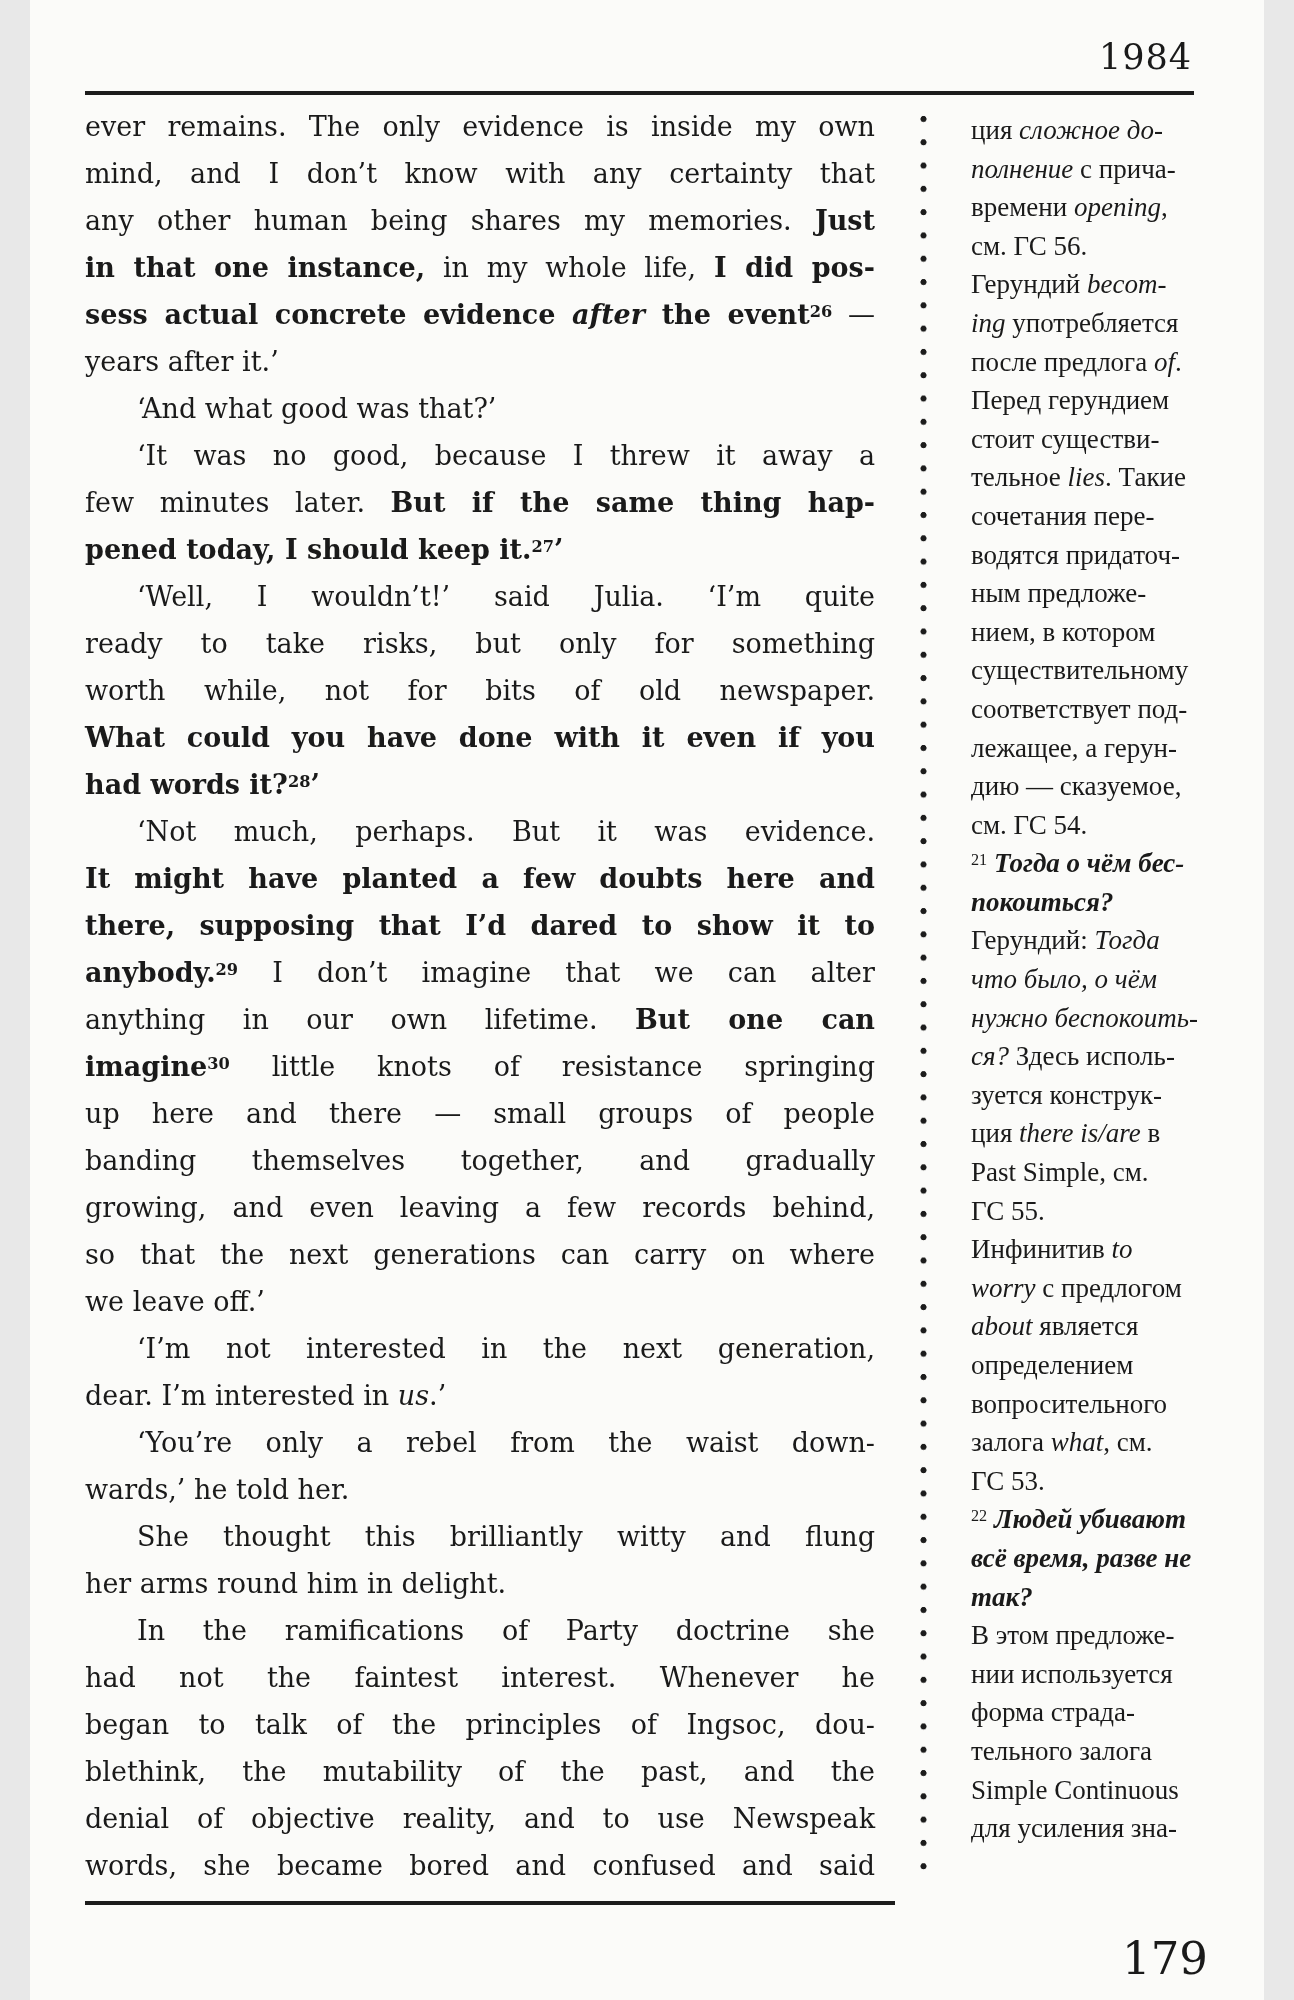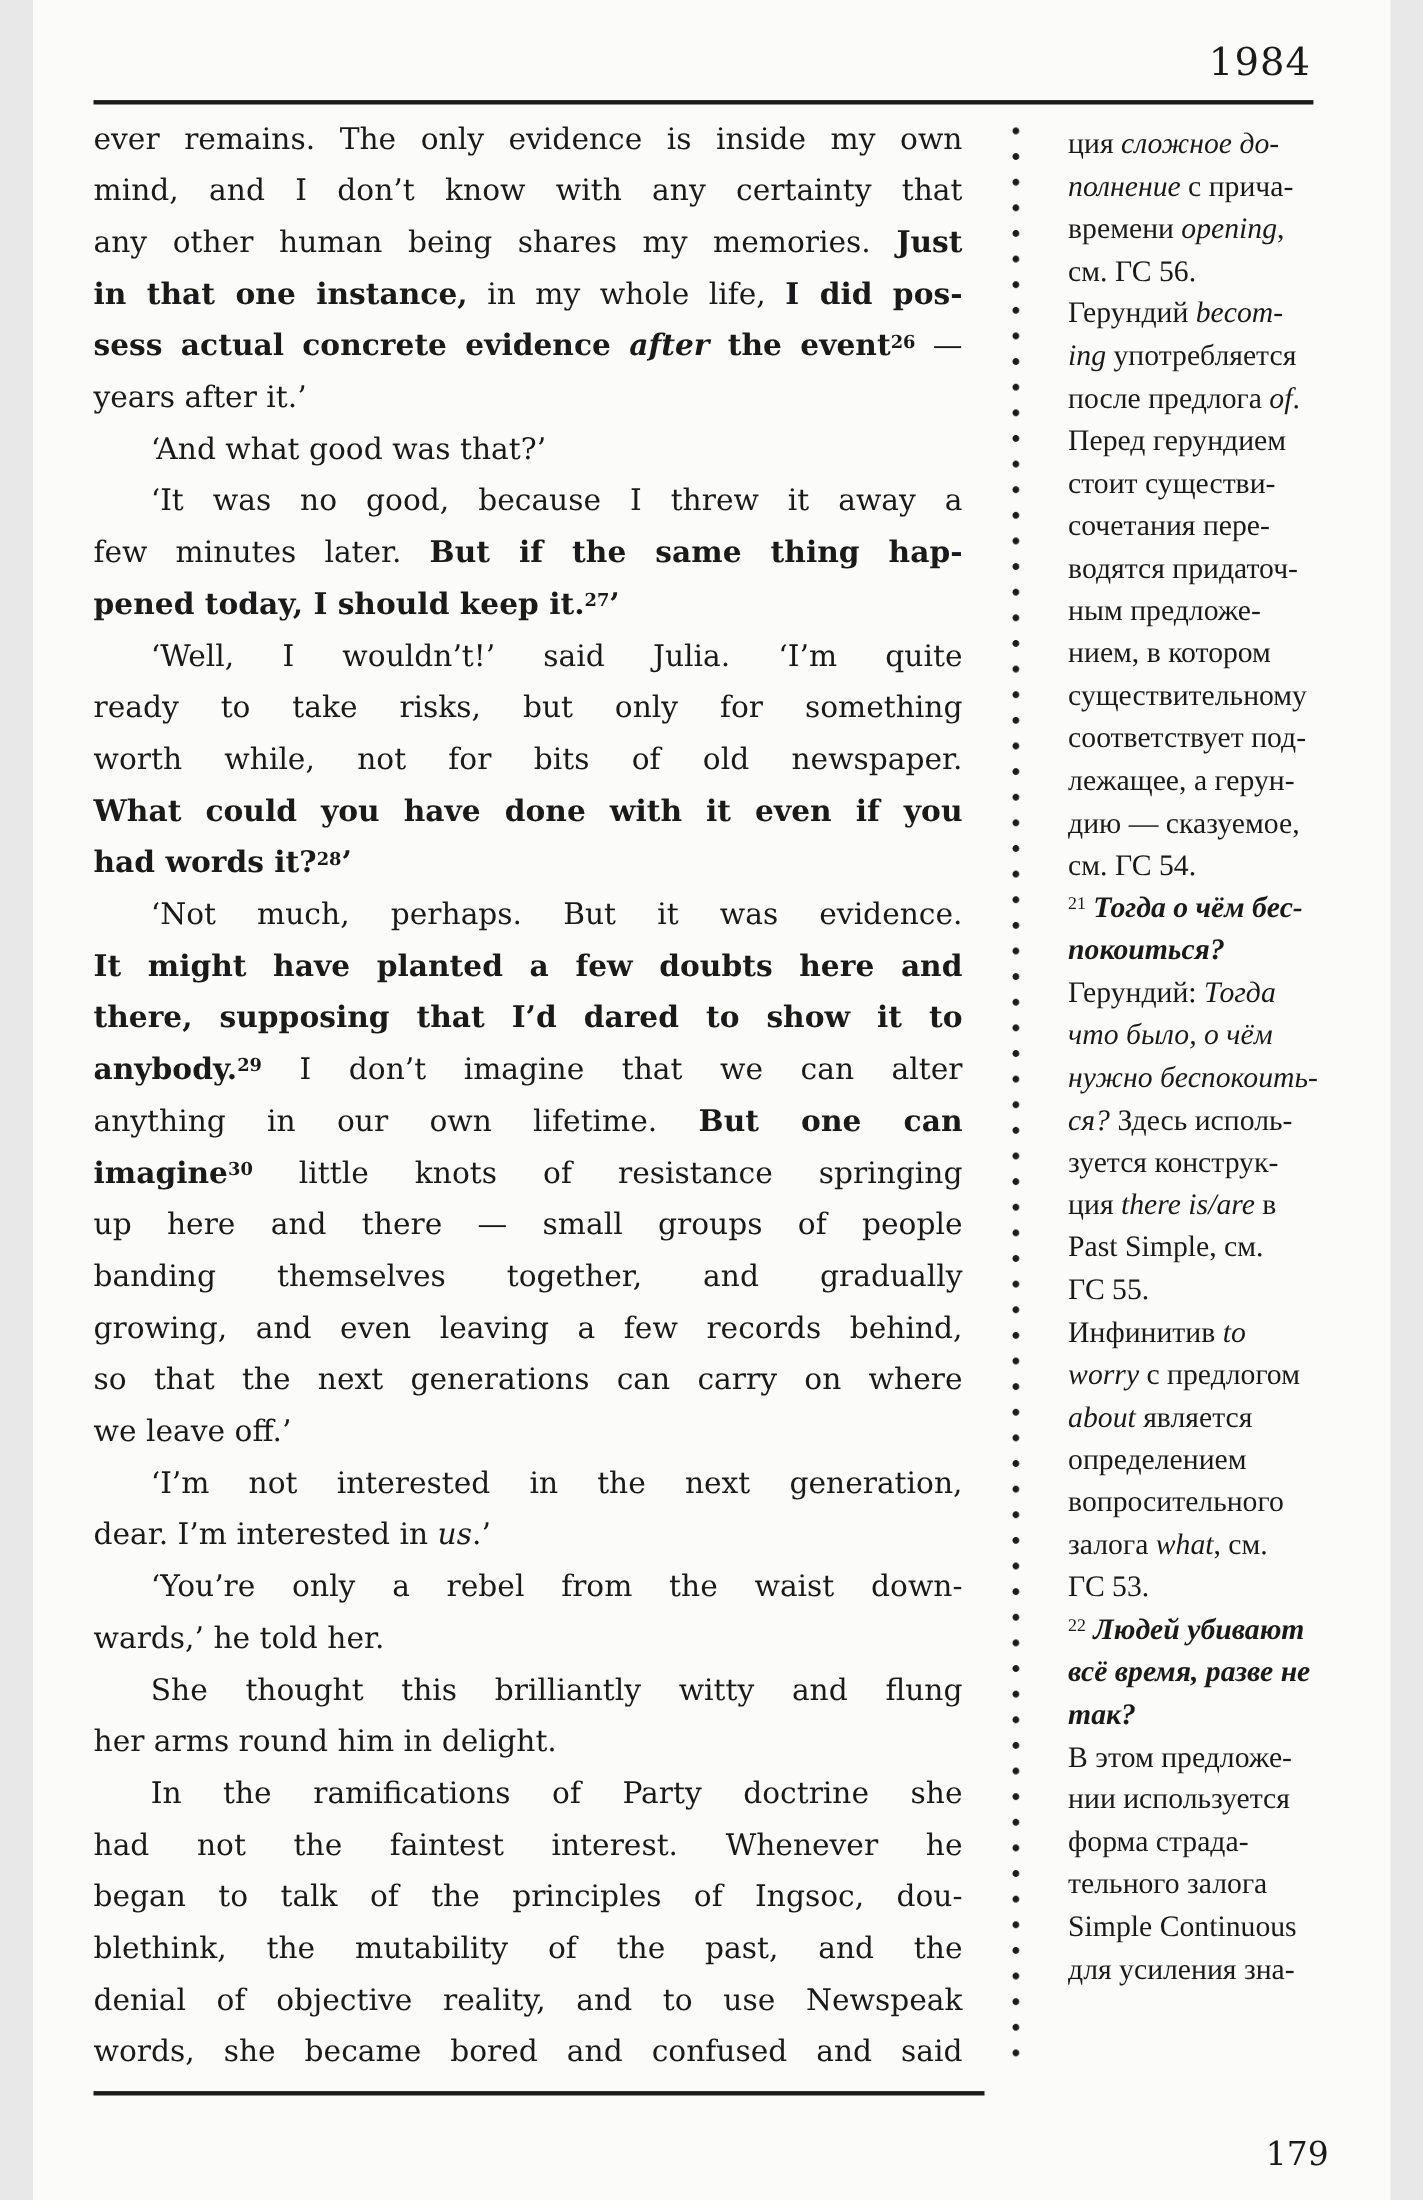--- a/index.html
+++ b/index.html
@@ -75,21 +75,21 @@
     margin:12px 0 0 55px;
     width:810px;
     border:0;
     border-top:4px solid #1c1c1c;
   }
   .page-footer{
     position:absolute;
     right:56px;bottom:16px;
   }
   .page-number{
-    font-size:30px;
+    font-size:45px;
     line-height:50px;
     text-align:center;
   }
 </style>
 </head>
 <body>
 
 <div class="page">
 
   <header class="page-header">
@@ -147,20 +147,21 @@
     <aside class="notes-col" id="notes-col">
         <div class="note-line"><span>ция </span><span class="i">сложное до-</span></div>
         <div class="note-line"><span class="i">полнение</span><span> с прича-</span></div>
         <div class="note-line"><span>времени </span><span class="i">opening</span><span>,</span></div>
         <div class="note-line"><span>см. ГС 56.</span></div>
         <div class="note-line"><span>Герундий </span><span class="i">becom-</span></div>
         <div class="note-line"><span class="i">ing</span><span> употребляется</span></div>
         <div class="note-line"><span>после предлога </span><span class="i">of</span><span>.</span></div>
         <div class="note-line"><span>Перед герундием</span></div>
         <div class="note-line"><span>стоит существи-</span></div>
+        <div class="note-line"><span>тельное </span><span class="i">lies</span><span>. Такие</span></div>
         <div class="note-line"><span>сочетания пере-</span></div>
         <div class="note-line"><span>водятся придаточ-</span></div>
         <div class="note-line"><span>ным предложе-</span></div>
         <div class="note-line"><span>нием, в котором</span></div>
         <div class="note-line"><span>существительному</span></div>
         <div class="note-line"><span>соответствует под-</span></div>
         <div class="note-line"><span>лежащее, а герун-</span></div>
         <div class="note-line"><span>дию — сказуемое,</span></div>
         <div class="note-line"><span>см. ГС 54.</span></div>
         <div class="note-line"><sup>21</sup><span class="b i"> Тогда о чём бес-</span></div>

